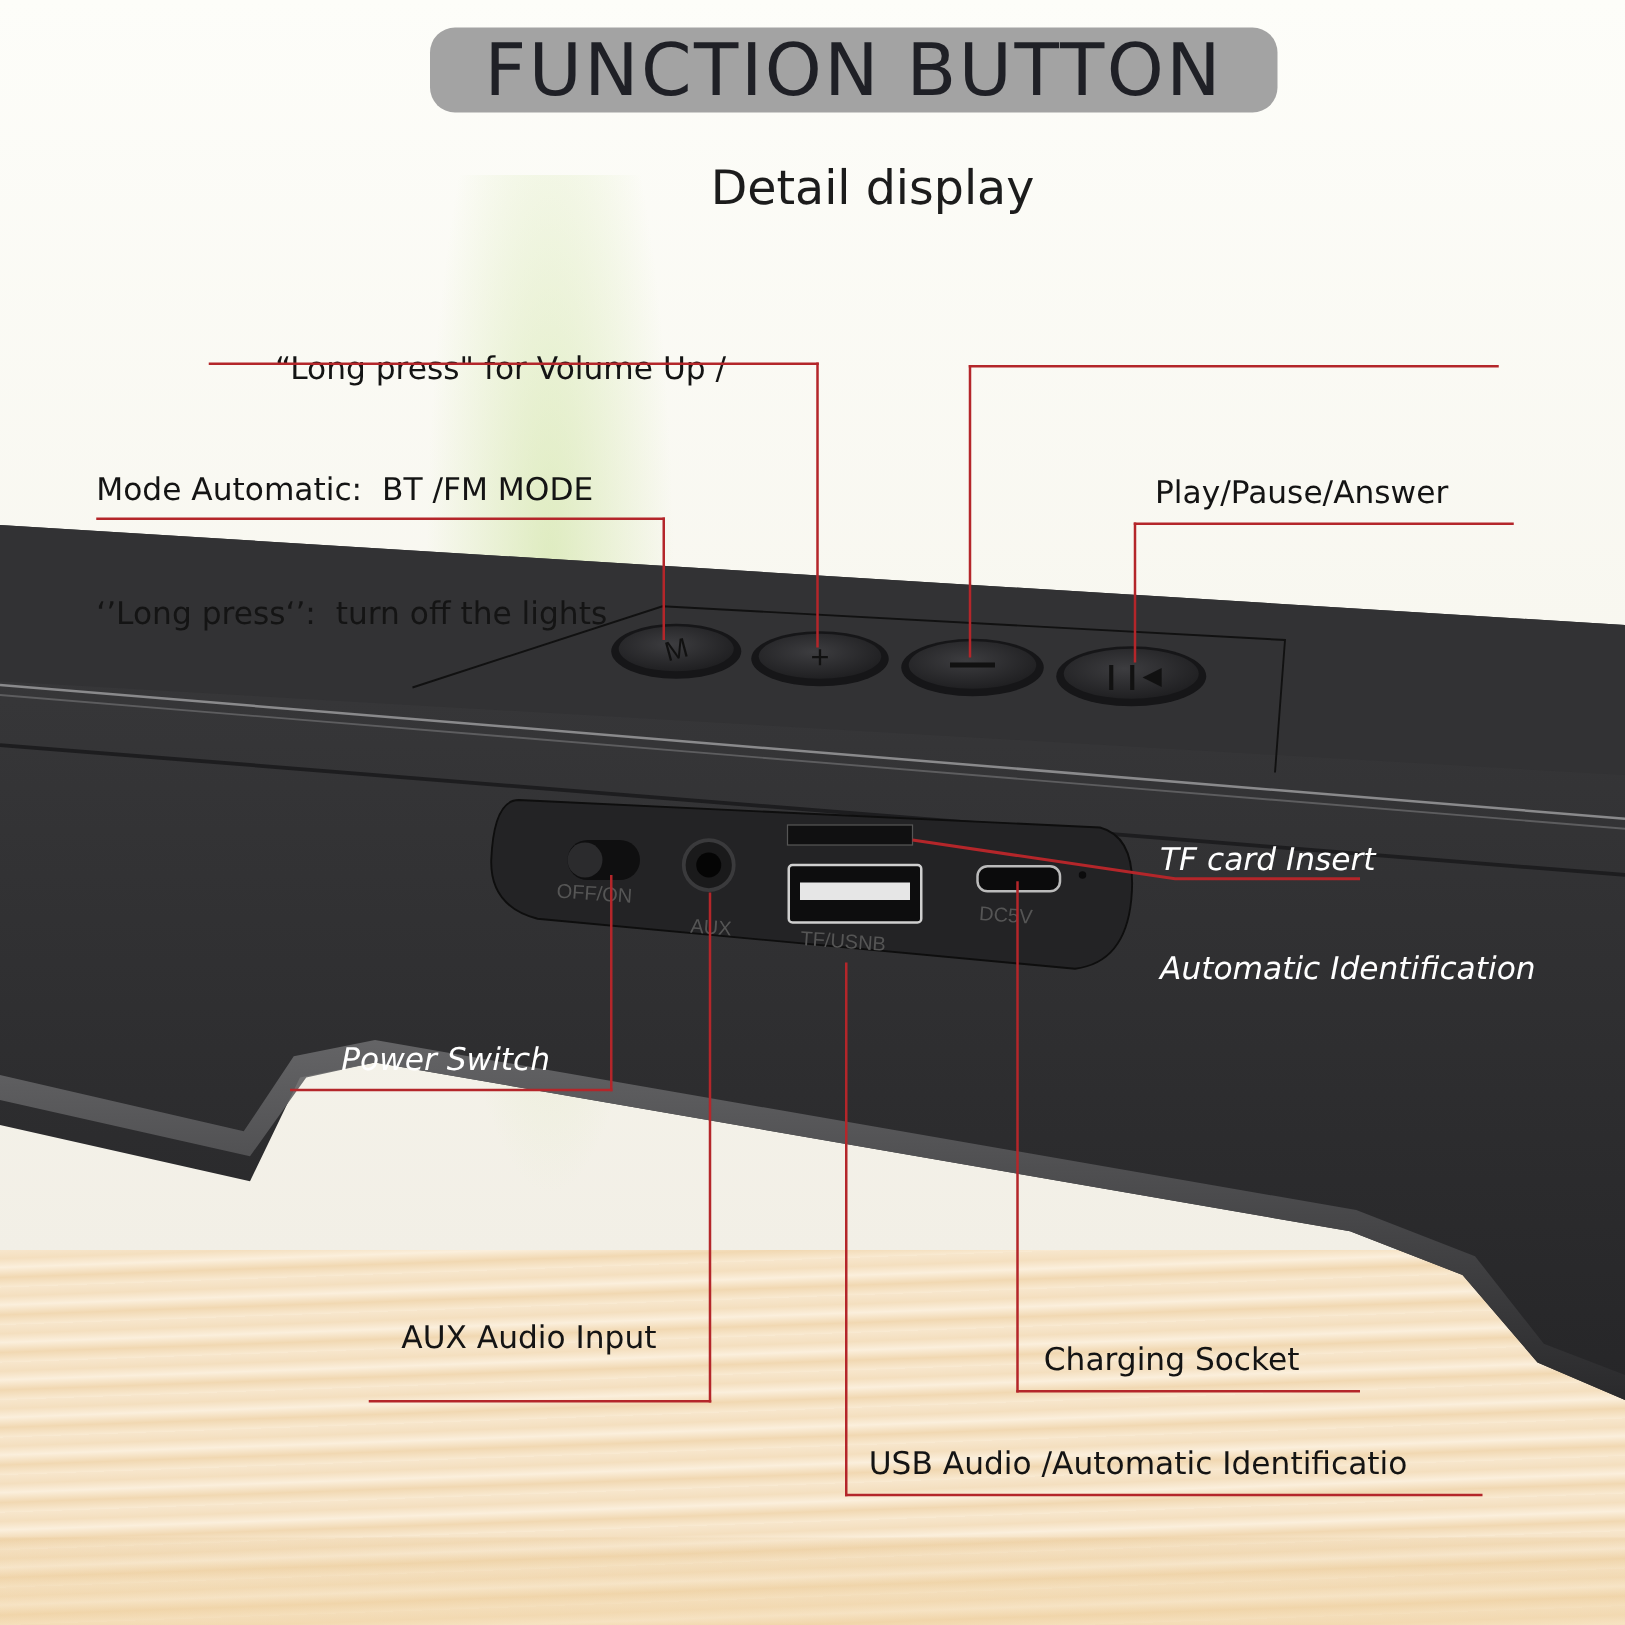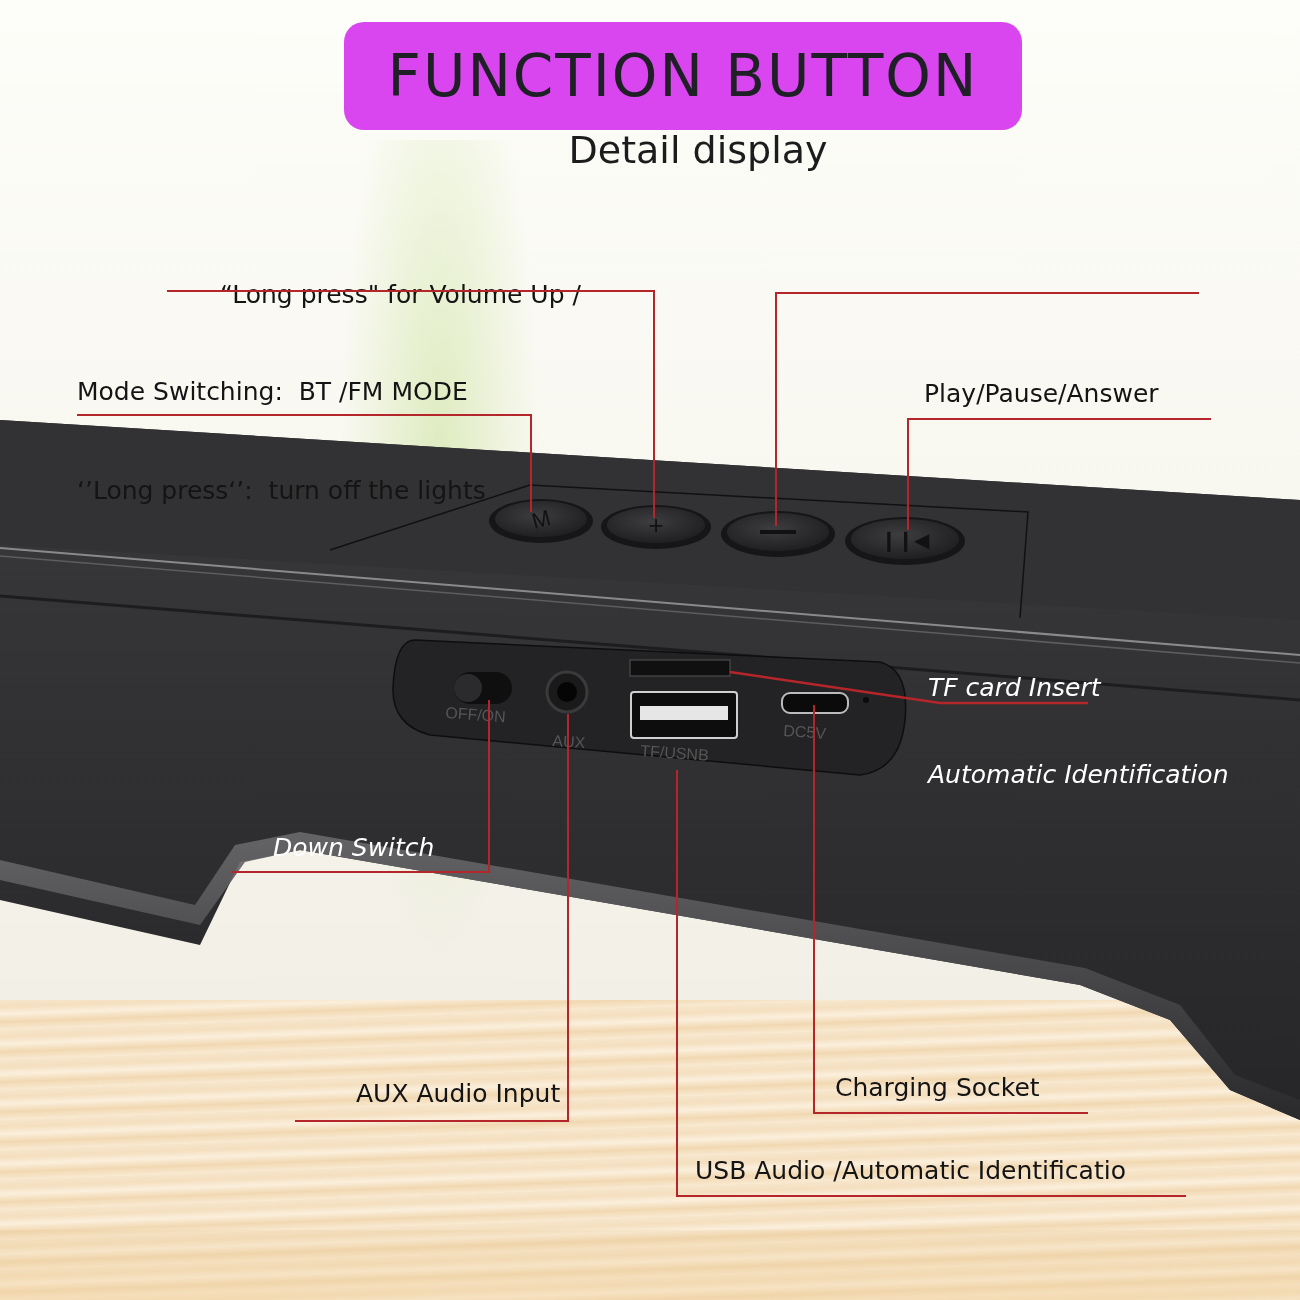--- a/index.html
+++ b/index.html
@@ -2,21 +2,21 @@
 <html><head>
 <meta charset="utf-8">
 <style>
   html,body{margin:0;padding:0;}
   body{width:1300px;height:1300px;position:relative;overflow:hidden;background:#fbfaf6;font-family:"DejaVu Sans","Liberation Sans",sans-serif;}
   .bg-top{position:absolute;left:0;top:0;width:1300px;height:1000px;background:linear-gradient(180deg,#fdfdf9 0%,#f7f6ee 60%,#f2efe6 100%);}
   .bg-plant{position:absolute;left:340px;top:140px;width:200px;height:820px;background:radial-gradient(ellipse at 50% 40%,rgba(200,225,150,.55),rgba(220,235,190,0) 70%);}
   .bg-wood{position:absolute;left:0;top:1000px;width:1300px;height:300px;background:repeating-linear-gradient(178deg,#f7e6cc 0px,#f4dfbf 7px,#fbefdc 14px,#f1d8b2 22px,#f9ead2 30px);}
   .wood-stripe{position:absolute;left:0;top:1230px;width:1300px;height:70px;background:linear-gradient(180deg,rgba(230,195,140,.2),rgba(240,210,160,.45));}
 
-  .title-box{position:absolute;left:344px;top:22px;width:678px;height:108px;background:#d946ef;border-radius:20px;display:flex;align-items:center;justify-content:center;}
+  .title-box{position:absolute;left:344px;top:22px;width:678px;height:68px;background:#a3a3a3;border-radius:20px;display:flex;align-items:center;justify-content:center;}
   .title-text{font-size:58px;letter-spacing:2px;color:#1f2026;font-weight:400;}
   .subtitle{position:absolute;left:0;width:1396px;top:128px;text-align:center;font-size:38px;color:#1c1c1c;}
 
   .body-svg{position:absolute;left:0;top:0;}
   .label{position:absolute;font-size:25px;line-height:33px;color:#141414;white-space:pre;}
   .label.white{color:#ffffff;font-style:italic;}
   .rline{position:absolute;background:#b4262a;}
 </style>
 </head>
 <body>
@@ -109,40 +109,40 @@
 </div>
 <div class="rline" style="left:167px;top:290px;width:488px;height:2px;"></div>
 <div class="rline" style="left:653px;top:290px;width:2px;height:228px;"></div>
 
 <div class="label" style="left:780px;top:212px;">
 </div>
 <div class="rline" style="left:775px;top:292px;width:424px;height:2px;"></div>
 <div class="rline" style="left:775px;top:292px;width:2px;height:234px;"></div>
 
 <div class="label" style="left:77px;top:309px;">
-  <div>Mode Switching:  BT /FM MODE</div>
+  <div>Mode Automatic:  BT /FM MODE</div>
   <div>‘’Long press‘’:  turn off the lights</div>
 </div>
 <div class="rline" style="left:77px;top:414px;width:455px;height:2px;"></div>
 <div class="rline" style="left:530px;top:414px;width:2px;height:98px;"></div>
 
 <div class="label" style="left:924px;top:377px;">Play/Pause/Answer</div>
 <div class="rline" style="left:907px;top:418px;width:304px;height:2px;"></div>
 <div class="rline" style="left:907px;top:418px;width:2px;height:112px;"></div>
 
 <div class="label white" style="left:928px;top:615px;line-height:29px;">
   <div>TF card Insert</div>
   <div>Automatic Identification</div>
 </div>
 
-<div class="label white" style="left:273px;top:831px;">Down Switch</div>
+<div class="label white" style="left:273px;top:831px;">Power Switch</div>
 <div class="rline" style="left:488px;top:700px;width:2px;height:173px;"></div>
 <div class="rline" style="left:232px;top:871px;width:258px;height:2px;"></div>
 
-<div class="label" style="left:321px;top:1077px;margin-left:35px;">AUX Audio Input</div>
+<div class="label" style="left:321px;top:1053px;">AUX Audio Input</div>
 <div class="rline" style="left:567px;top:714px;width:2px;height:408px;"></div>
 <div class="rline" style="left:295px;top:1120px;width:274px;height:2px;"></div>
 
 <div class="label" style="left:835px;top:1071px;">Charging Socket</div>
 <div class="rline" style="left:813px;top:705px;width:2px;height:409px;"></div>
 <div class="rline" style="left:813px;top:1112px;width:275px;height:2px;"></div>
 
 <div class="label" style="left:695px;top:1154px;">USB Audio /Automatic Identificatio</div>
 <div class="rline" style="left:676px;top:770px;width:2px;height:427px;"></div>
 <div class="rline" style="left:676px;top:1195px;width:510px;height:2px;"></div>

